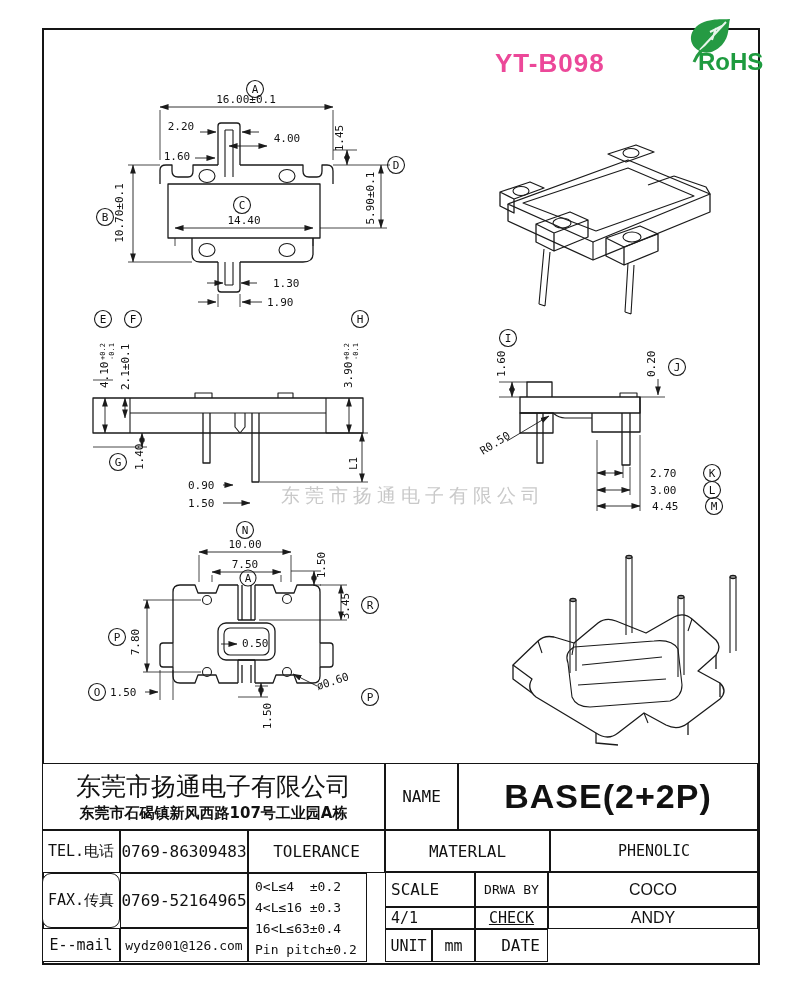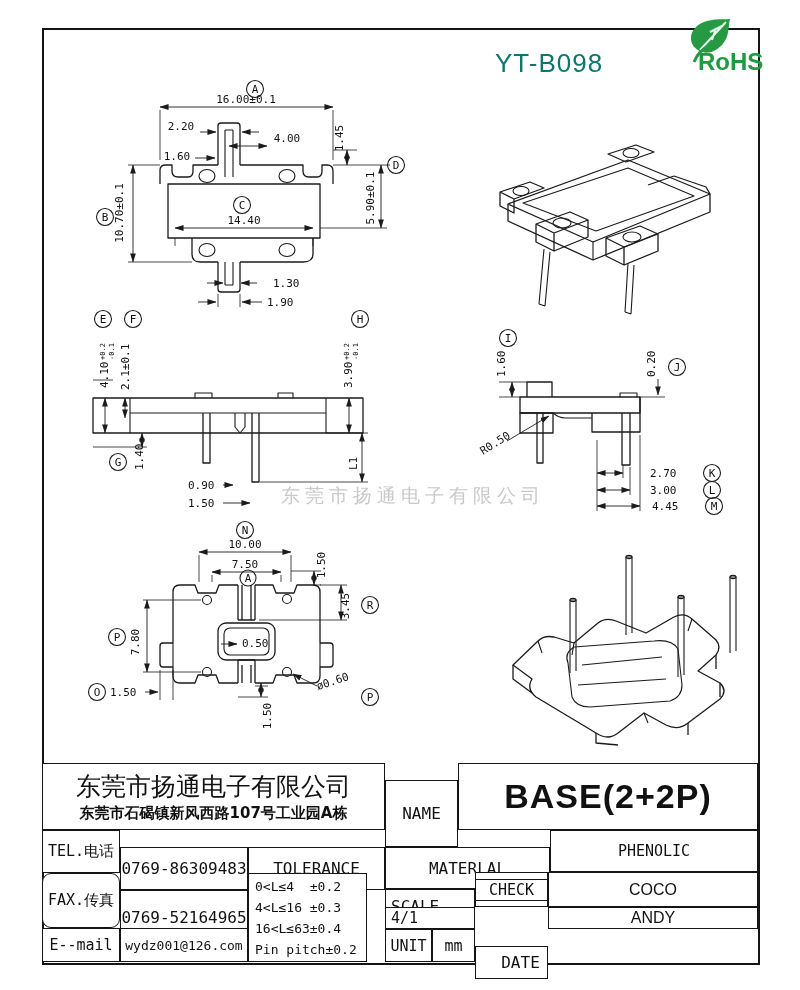--- a/index.html
+++ b/index.html
@@ -1,35 +1,35 @@
 <!DOCTYPE html>
 <html><head>
 <meta charset="utf-8">
 <style>
   html,body{margin:0;padding:0;background:#fff;}
   .page{position:relative;width:800px;height:990px;background:#fff;overflow:hidden;
         font-family:"DejaVu Sans Mono",monospace;color:#111;}
   .frame{position:absolute;left:42px;top:28px;width:714px;height:933px;border:2px solid #151515;}
   .title{position:absolute;left:495px;top:48px;font-family:"Liberation Sans",sans-serif;
-         font-size:26px;font-weight:400;letter-spacing:1px;color:#0f766e;}
+         font-size:26px;font-weight:700;letter-spacing:1px;color:#ec4899;}
   .watermark{position:absolute;left:281px;top:483px;font-size:19px;letter-spacing:5px;
              color:#c9c9c9;font-family:"DejaVu Sans",sans-serif;white-space:nowrap;}
   svg{position:absolute;overflow:visible;}
   .ol{fill:none;stroke:#1b1b1b;stroke-width:1.3;stroke-linejoin:round;}
   .ol2{fill:none;stroke:#1b1b1b;stroke-width:1.1;stroke-linejoin:round;}
   .dl{stroke:#1b1b1b;stroke-width:0.9;fill:none;}
   .xl{stroke:#1b1b1b;stroke-width:0.8;fill:none;}
   .dim{font:11px "DejaVu Sans Mono",monospace;fill:#111;}
   .tol{font:7px "DejaVu Sans Mono",monospace;fill:#111;}
   .lblc{fill:none;stroke:#1b1b1b;stroke-width:1.1;}
   .lbl{font:11px "DejaVu Sans Mono",monospace;fill:#111;text-anchor:middle;}
   .cell{position:absolute;border:1.5px solid #151515;box-sizing:border-box;background:#fff;
         display:flex;align-items:center;justify-content:center;text-align:center;}
   .mono15{font:15px "DejaVu Sans Mono",monospace;}
-  .mono16{font:16px "DejaVu Sans Mono",monospace;margin-top:17px;}
+  .mono16{font:16px "DejaVu Sans Mono",monospace;}
   .sans16{font-family:"Liberation Sans",sans-serif;font-size:16px;}
   .company{font-family:"DejaVu Sans",sans-serif;font-size:25px;font-weight:500;line-height:1.35;}
   .addr{font-family:"DejaVu Sans",sans-serif;font-size:15px;font-weight:700;}
   .namebig{font-family:"Liberation Sans",sans-serif;font-size:34px;font-weight:600;letter-spacing:1px;}
   .tolbody{font:13px "DejaVu Sans Mono",monospace;line-height:21px;white-space:pre;text-align:left;}
   .rohs-text{font-family:"Liberation Sans",sans-serif;font-size:24px;font-weight:700;fill:#1e9b3f;}
 </style>
 </head>
 <body>
 
@@ -270,18 +270,18 @@
     <div>Pin pitch±0.2</div>
   </div>
   <div class="cell mono16" style="left:385px;top:763px;width:73px;height:67px;">NAME</div>
   <div class="cell namebig" style="left:458px;top:763px;width:300px;height:67px;">BASE(2+2P)</div>
   <div class="cell mono16" style="left:385px;top:830px;width:165px;height:42px;">MATERLAL</div>
   <div class="cell mono15" style="left:550px;top:830px;width:208px;height:42px;">PHENOLIC</div>
   <div class="cell mono16" style="left:385px;top:872px;width:90px;height:35px;justify-content:flex-start;padding-left:5px;">SCALE</div>
   <div class="cell" style="left:475px;top:872px;width:73px;height:35px;font:13px 'DejaVu Sans Mono',monospace;line-height:14px;">DRWA BY</div>
   <div class="cell sans16" style="left:548px;top:872px;width:210px;height:35px;">COCO</div>
   <div class="cell mono15" style="left:385px;top:907px;width:90px;height:22px;justify-content:flex-start;padding-left:5px;">4/1</div>
-  <div class="cell mono15" style="left:475px;top:879px;width:73px;height:22px;">CHECK</div>
+  <div class="cell mono15" style="left:475px;top:907px;width:73px;height:22px;text-decoration:underline;">CHECK</div>
   <div class="cell sans16" style="left:548px;top:907px;width:210px;height:22px;">ANDY</div>
   <div class="cell mono15" style="left:385px;top:929px;width:47px;height:33px;">UNIT</div>
   <div class="cell mono15" style="left:432px;top:929px;width:43px;height:33px;">mm</div>
   <div class="cell mono16" style="left:475px;top:929px;width:73px;height:33px;padding-left:18px;">DATE</div>
 </div>
 
 </body></html>

